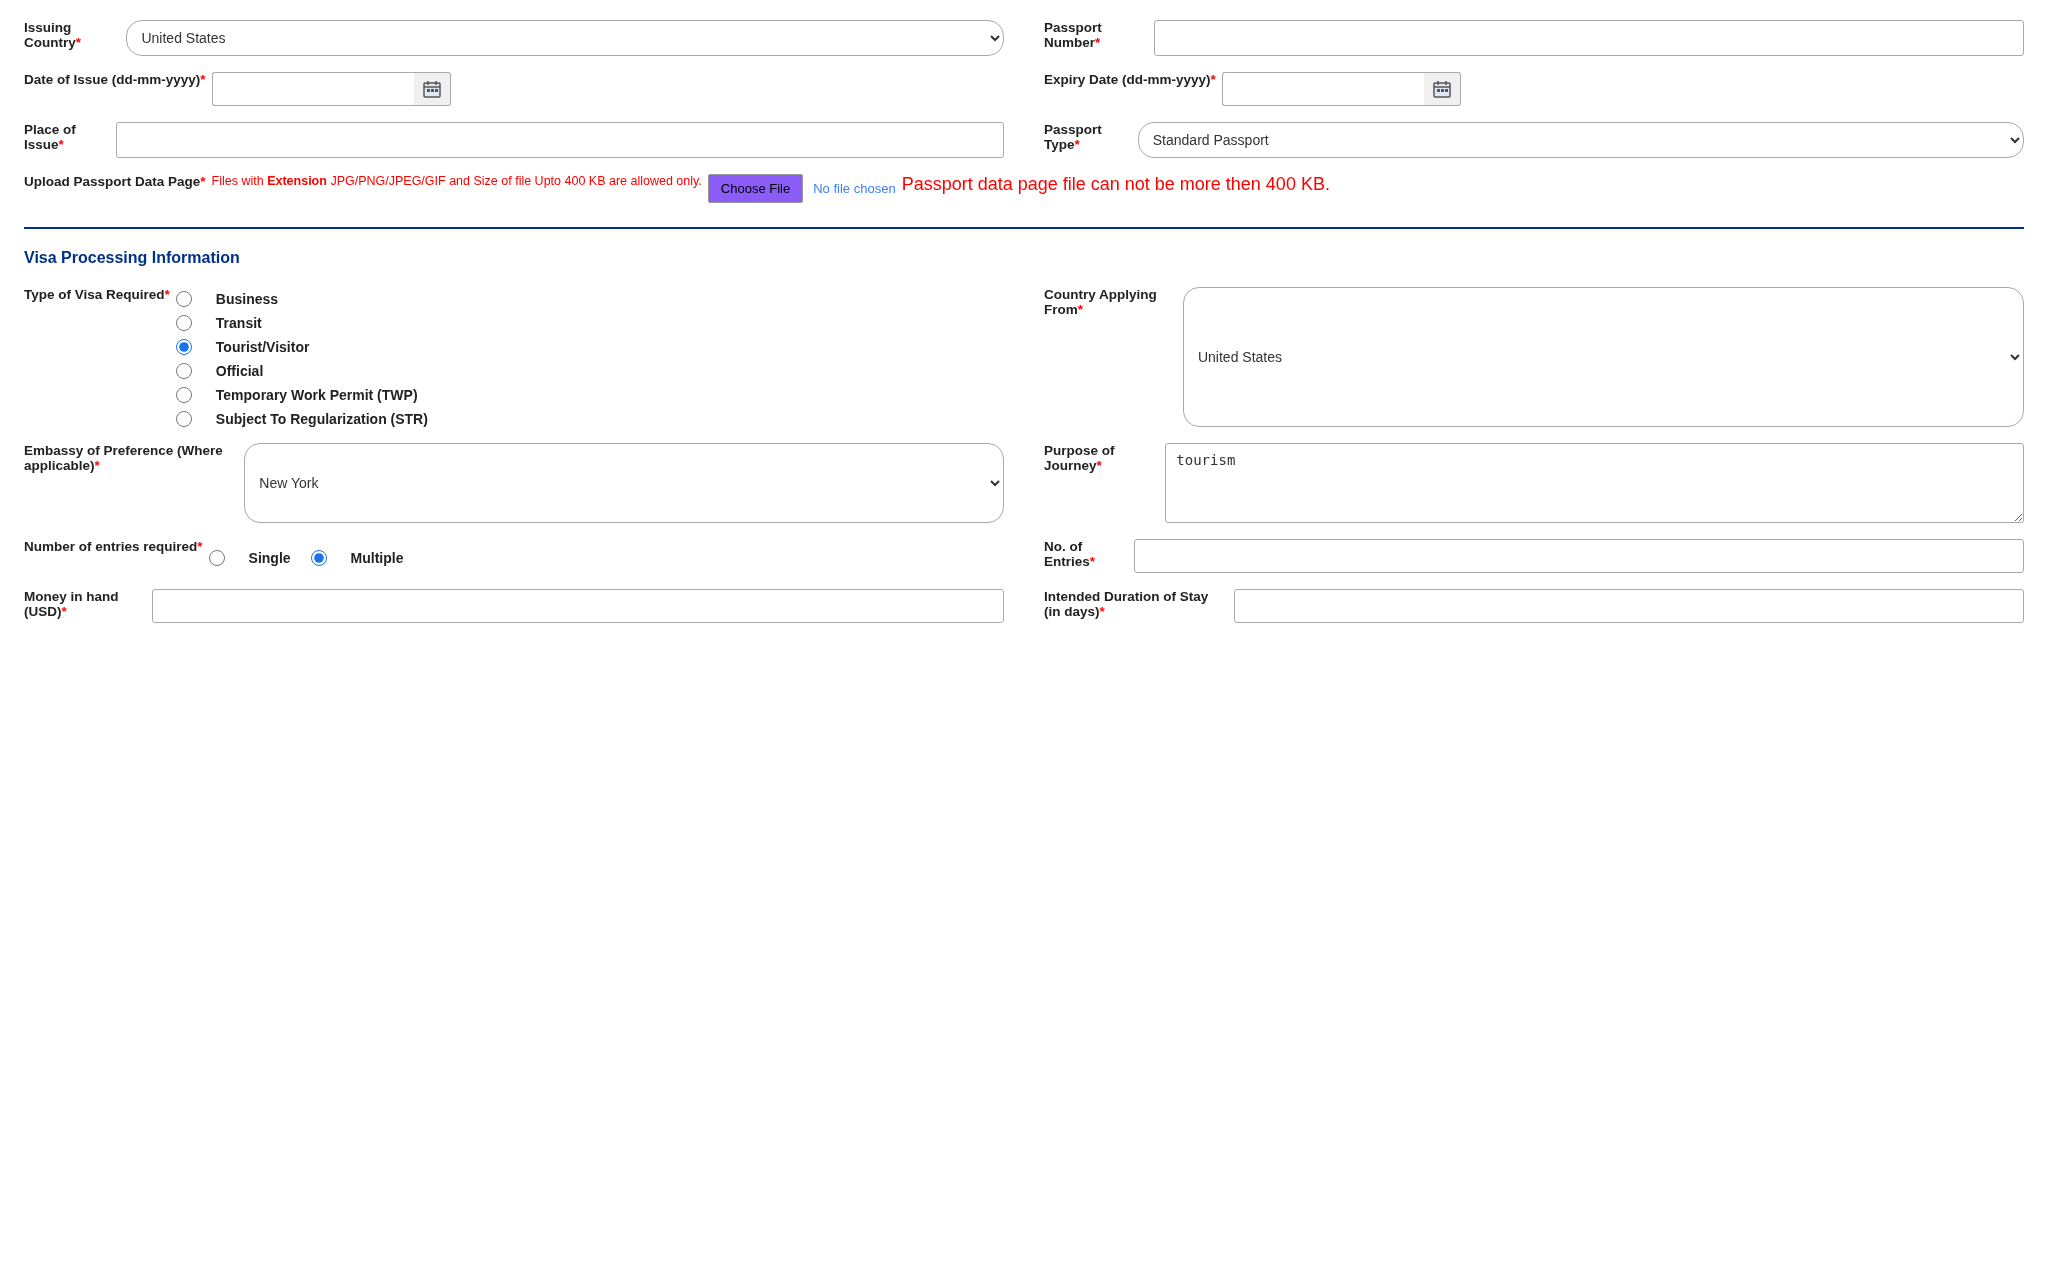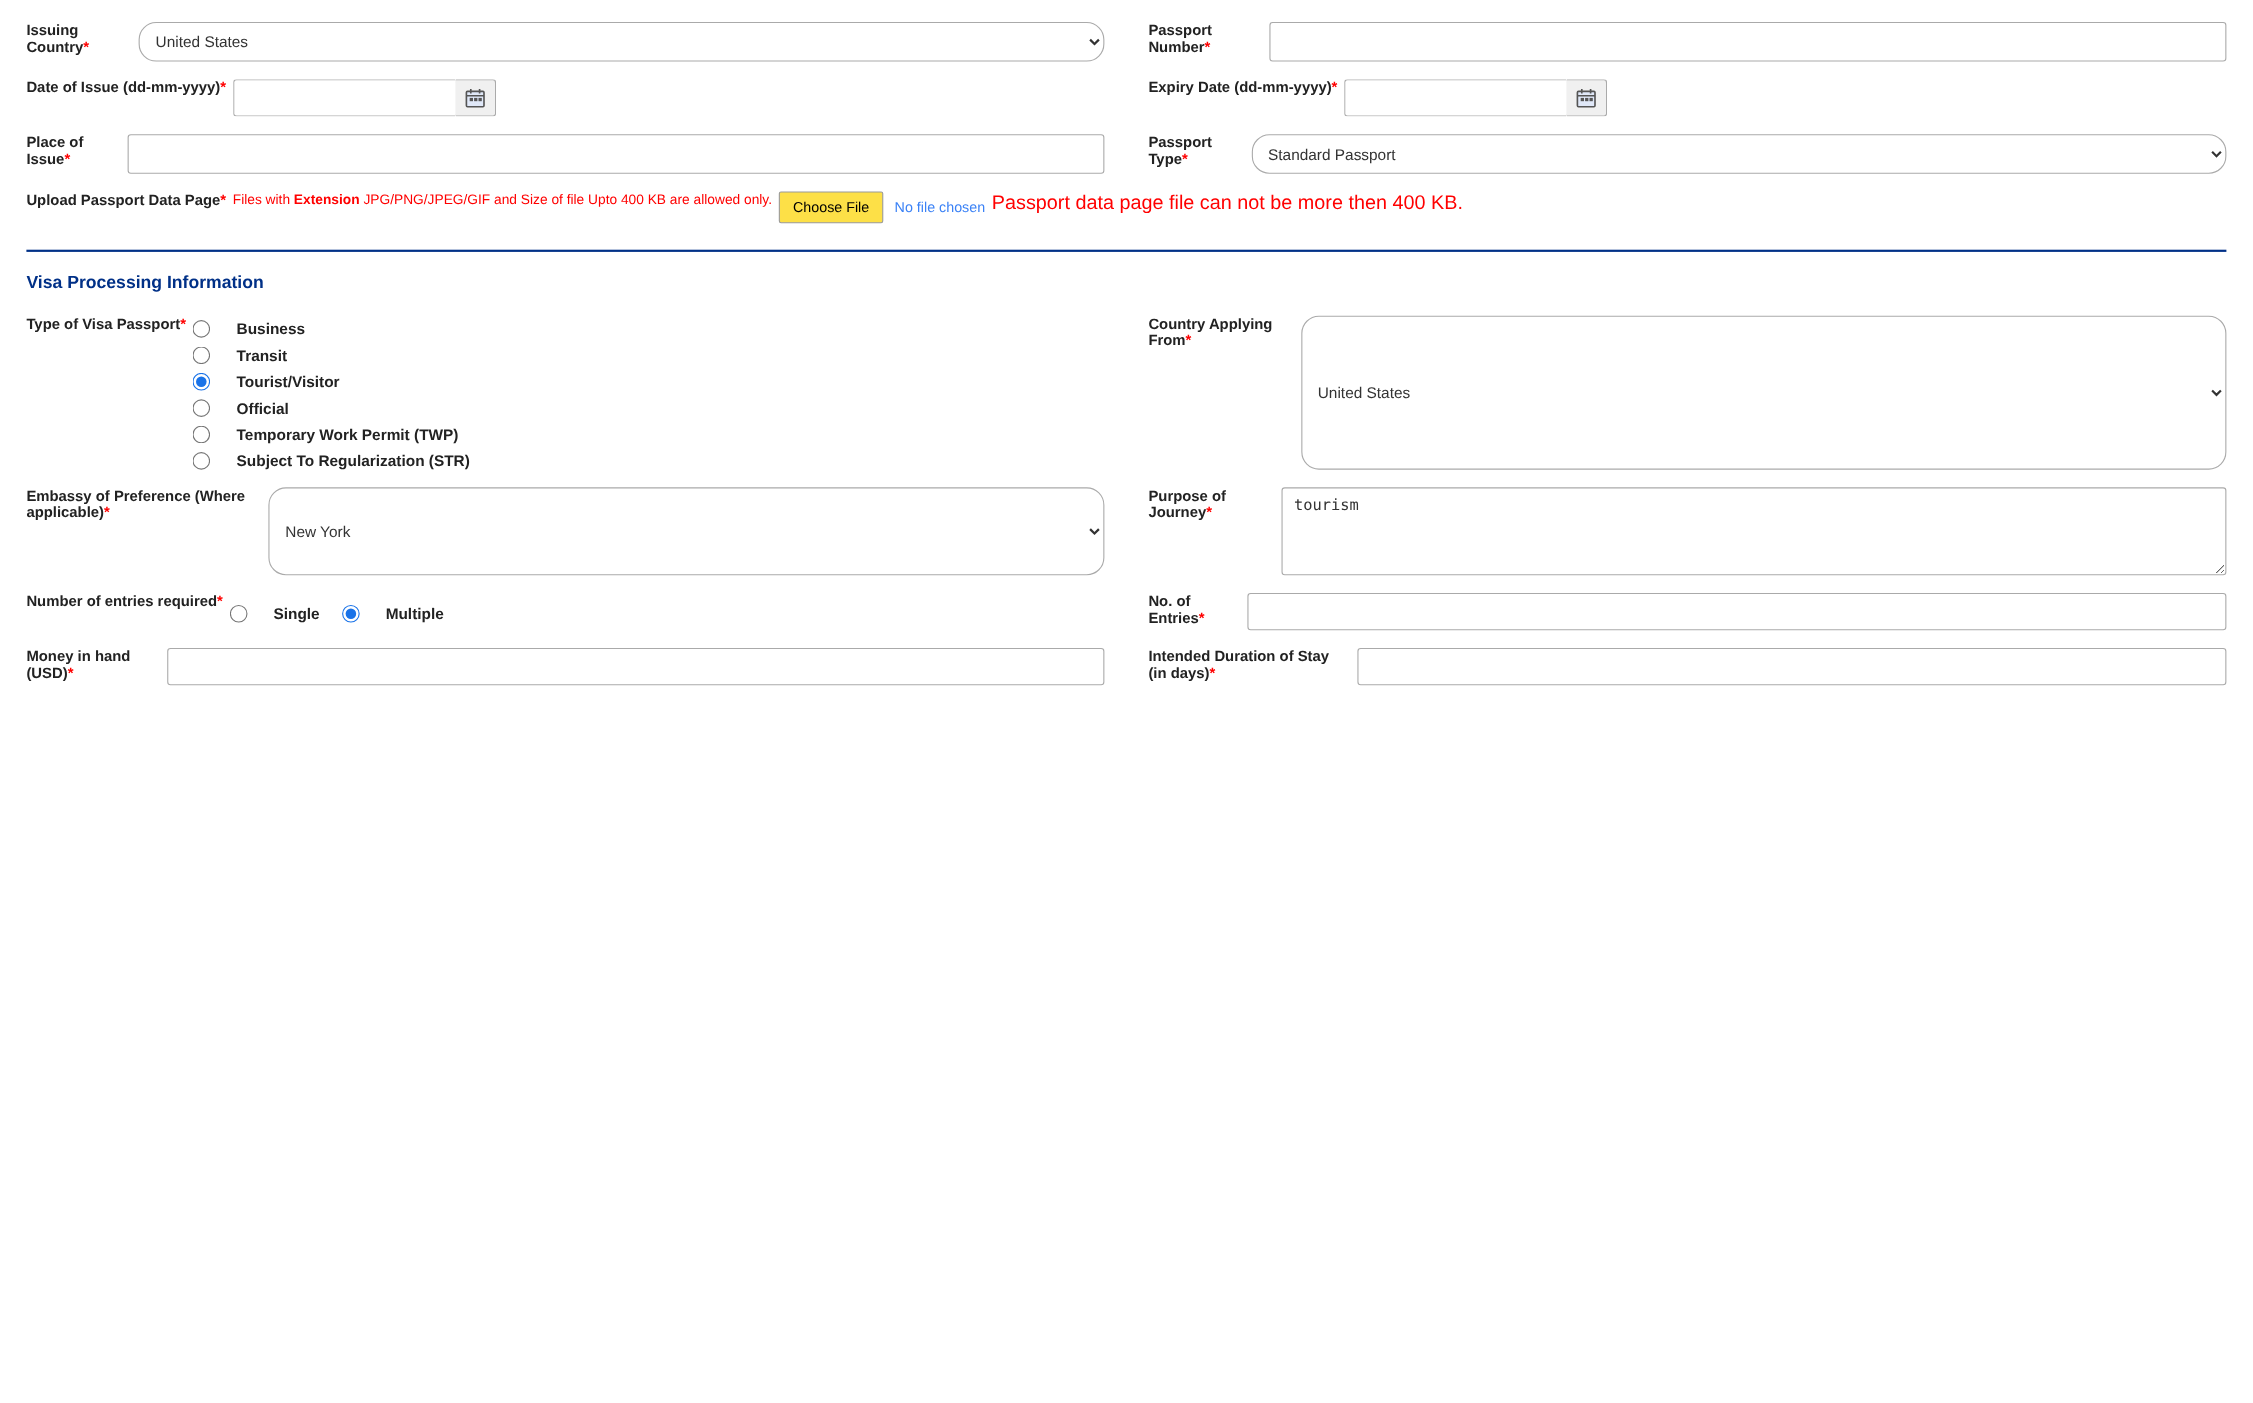--- a/index.html
+++ b/index.html
@@ -97,21 +97,21 @@
       color: red;
       margin-top: 34px;
     }
     .file-upload-row {
       display: flex;
       align-items: center;
       gap: 10px;
     }
     .choose-file-btn {
       border: 1px solid #999;
-      background: #fde047;
+      background: #8b5cf6;
       padding: 6px 12px;
       font-size: 13px;
       cursor: pointer;
       border-radius: 2px;
     }
     .no-file-text {
       font-size: 13px;
       color: #3b82f6;
     }
     .error-text {
@@ -241,21 +241,21 @@
       <span class="no-file-text">No file chosen</span>
     </div>
     <div class="error-text">Passport data page file can not be more then 400 KB.</div>
   </div>
 
   <hr class="section-divider">
   <div class="section-title">Visa Processing Information</div>
 
   <div class="form-group">
     <label>
-      <span>Type of Visa Passport</span><span class="required">*</span>
+      <span>Type of Visa Required</span><span class="required">*</span>
     </label>
     <div class="radio-group">
       <label class="radio-item">
         <input type="radio" name="visa_type" style="">
         <span>Business</span>
       </label>
       <label class="radio-item">
         <input type="radio" name="visa_type" style="">
         <span>Transit</span>
       </label>

